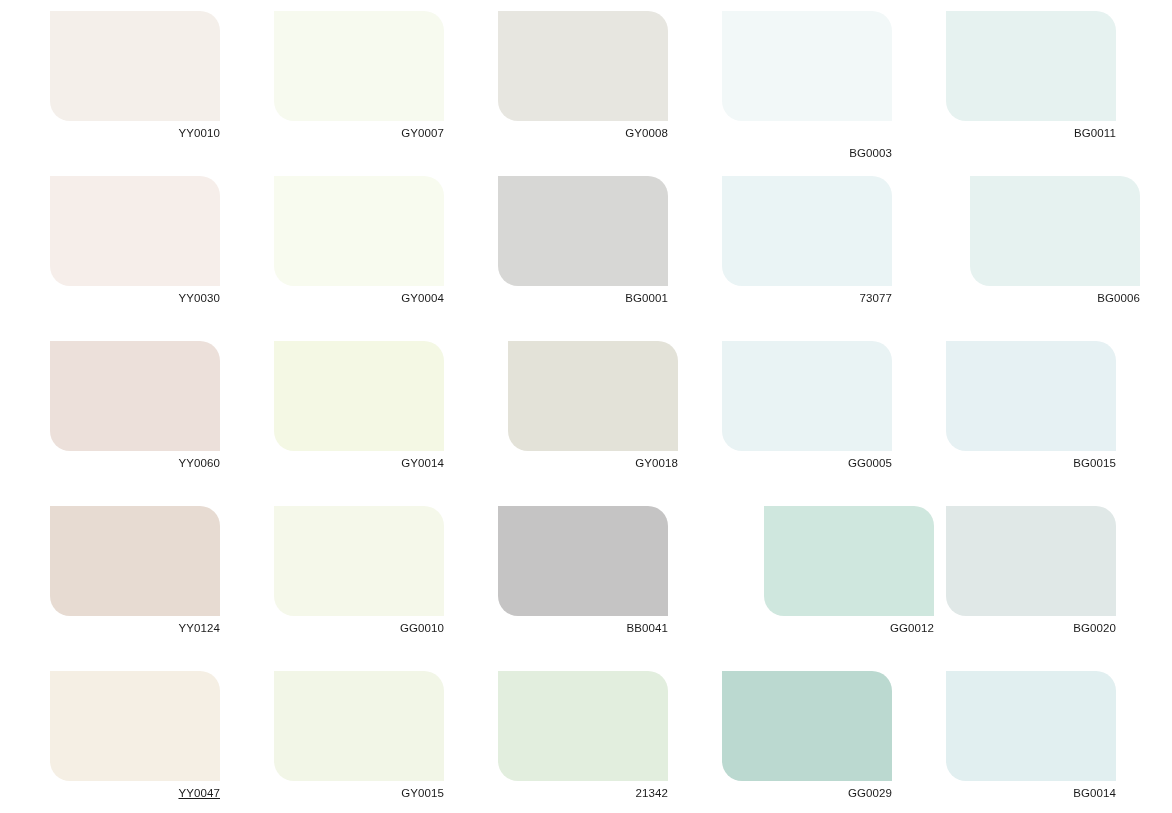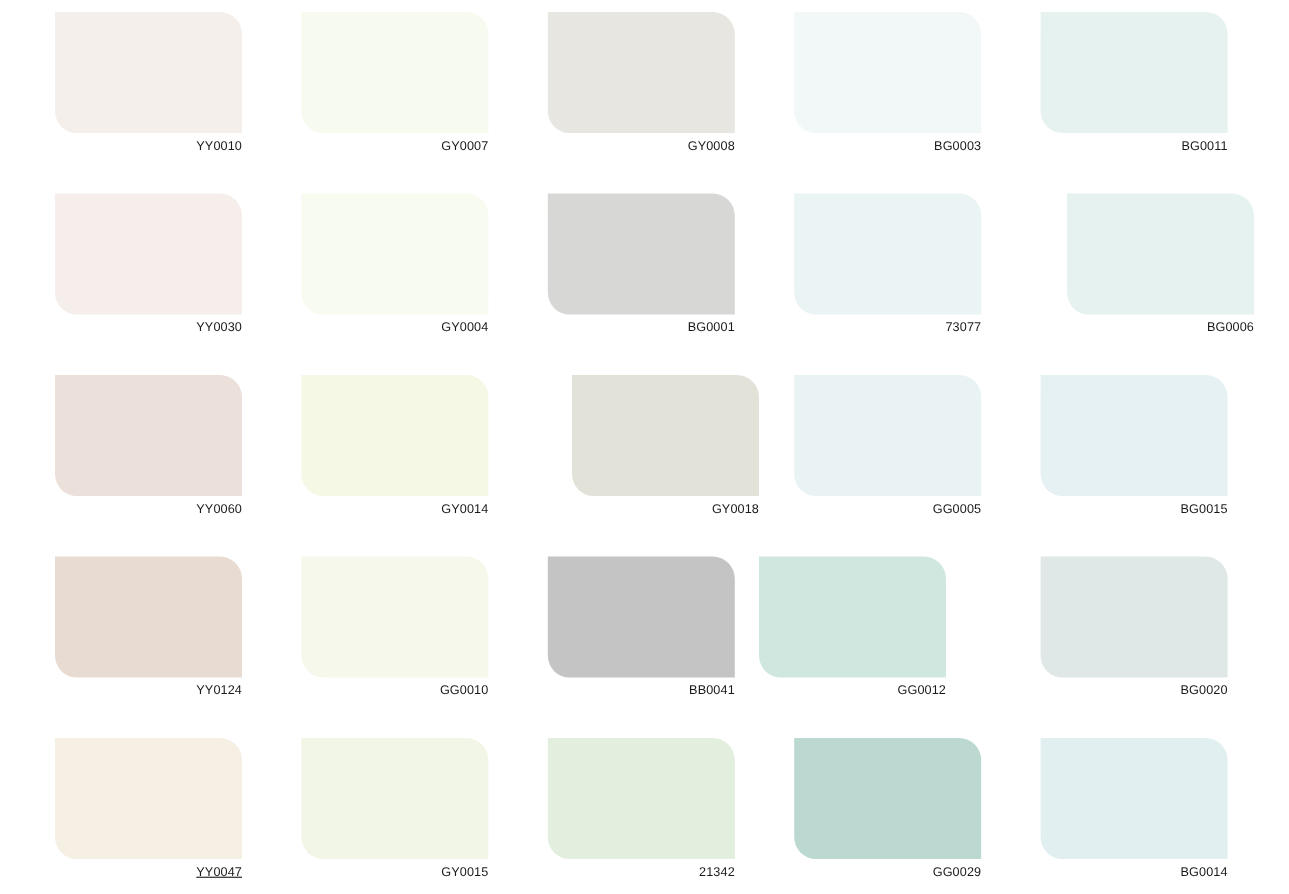--- a/index.html
+++ b/index.html
@@ -60,21 +60,21 @@
     <div class="swatch-cell" style="left: 274px; top: 11px;">
       <div class="swatch-chip" style="width: 170px; height: 110px; border-top-right-radius: 20px; border-bottom-left-radius: 20px; background-color: rgb(247, 250, 239);"></div>
       <span class="swatch-label" style="width: 170px; color: rgb(26, 26, 26);">GY0007</span>
     </div>
     <div class="swatch-cell" style="left: 498px; top: 11px;">
       <div class="swatch-chip" style="width: 170px; height: 110px; border-top-right-radius: 20px; border-bottom-left-radius: 20px; background-color: rgb(231, 230, 224);"></div>
       <span class="swatch-label" style="width: 170px; color: rgb(26, 26, 26);">GY0008</span>
     </div>
     <div class="swatch-cell" style="left: 722px; top: 11px;">
       <div class="swatch-chip" style="width: 170px; height: 110px; border-top-right-radius: 20px; border-bottom-left-radius: 20px; background-color: rgb(242, 248, 248);"></div>
-      <span class="swatch-label" style="width: 170px; color: rgb(26, 26, 26);">BG0003</span>
+      <span class="swatch-label" style="width: 170px; color: rgb(26, 26, 26); margin-top: 20px;">BG0003</span>
     </div>
     <div class="swatch-cell" style="left: 946px; top: 11px;">
       <div class="swatch-chip" style="width: 170px; height: 110px; border-top-right-radius: 20px; border-bottom-left-radius: 20px; background-color: rgb(230, 242, 240);"></div>
       <span class="swatch-label" style="width: 170px; color: rgb(26, 26, 26);">BG0011</span>
     </div>
     <div class="swatch-cell" style="left: 50px; top: 176px;">
       <div class="swatch-chip" style="width: 170px; height: 110px; border-top-right-radius: 20px; border-bottom-left-radius: 20px; background-color: rgb(246, 238, 234);"></div>
       <span class="swatch-label" style="width: 170px; color: rgb(26, 26, 26);">YY0030</span>
     </div>
     <div class="swatch-cell" style="left: 274px; top: 176px;">
@@ -94,21 +94,21 @@
       <span class="swatch-label" style="width: 170px; color: rgb(26, 26, 26);">BG0006</span>
     </div>
     <div class="swatch-cell" style="left: 50px; top: 341px;">
       <div class="swatch-chip" style="width: 170px; height: 110px; border-top-right-radius: 20px; border-bottom-left-radius: 20px; background-color: rgb(236, 224, 218);"></div>
       <span class="swatch-label" style="width: 170px; color: rgb(26, 26, 26);">YY0060</span>
     </div>
     <div class="swatch-cell" style="left: 274px; top: 341px;">
       <div class="swatch-chip" style="width: 170px; height: 110px; border-top-right-radius: 20px; border-bottom-left-radius: 20px; background-color: rgb(244, 248, 228);"></div>
       <span class="swatch-label" style="width: 170px; color: rgb(26, 26, 26);">GY0014</span>
     </div>
-    <div class="swatch-cell" style="left: 520px; top: 341px;">
+    <div class="swatch-cell" style="left: 508px; top: 341px;">
       <div class="swatch-chip" style="width: 170px; height: 110px; border-top-right-radius: 20px; border-bottom-left-radius: 20px; background-color: rgb(227, 226, 216);"></div>
       <span class="swatch-label" style="width: 170px; color: rgb(26, 26, 26);">GY0018</span>
     </div>
     <div class="swatch-cell" style="left: 722px; top: 341px;">
       <div class="swatch-chip" style="width: 170px; height: 110px; border-top-right-radius: 20px; border-bottom-left-radius: 20px; background-color: rgb(233, 243, 244);"></div>
       <span class="swatch-label" style="width: 170px; color: rgb(26, 26, 26);">GG0005</span>
     </div>
     <div class="swatch-cell" style="left: 946px; top: 341px;">
       <div class="swatch-chip" style="width: 170px; height: 110px; border-top-right-radius: 20px; border-bottom-left-radius: 20px; background-color: rgb(230, 241, 243);"></div>
       <span class="swatch-label" style="width: 170px; color: rgb(26, 26, 26);">BG0015</span>
@@ -118,21 +118,21 @@
       <span class="swatch-label" style="width: 170px; color: rgb(26, 26, 26);">YY0124</span>
     </div>
     <div class="swatch-cell" style="left: 274px; top: 506px;">
       <div class="swatch-chip" style="width: 170px; height: 110px; border-top-right-radius: 20px; border-bottom-left-radius: 20px; background-color: rgb(245, 248, 234);"></div>
       <span class="swatch-label" style="width: 170px; color: rgb(26, 26, 26);">GG0010</span>
     </div>
     <div class="swatch-cell" style="left: 498px; top: 506px;">
       <div class="swatch-chip" style="width: 170px; height: 110px; border-top-right-radius: 20px; border-bottom-left-radius: 20px; background-color: rgb(197, 196, 196);"></div>
       <span class="swatch-label" style="width: 170px; color: rgb(26, 26, 26);">BB0041</span>
     </div>
-    <div class="swatch-cell" style="left: 690px; top: 506px;">
+    <div class="swatch-cell" style="left: 764px; top: 506px;">
       <div class="swatch-chip" style="width: 170px; height: 110px; border-top-right-radius: 20px; border-bottom-left-radius: 20px; background-color: rgb(207, 231, 222);"></div>
       <span class="swatch-label" style="width: 170px; color: rgb(26, 26, 26);">GG0012</span>
     </div>
     <div class="swatch-cell" style="left: 946px; top: 506px;">
       <div class="swatch-chip" style="width: 170px; height: 110px; border-top-right-radius: 20px; border-bottom-left-radius: 20px; background-color: rgb(224, 232, 231);"></div>
       <span class="swatch-label" style="width: 170px; color: rgb(26, 26, 26);">BG0020</span>
     </div>
     <div class="swatch-cell" style="left: 50px; top: 671px;">
       <div class="swatch-chip" style="width: 170px; height: 110px; border-top-right-radius: 20px; border-bottom-left-radius: 20px; background-color: rgb(245, 239, 228);"></div>
       <span class="swatch-label" style="width: 170px; color: rgb(26, 26, 26); text-decoration: underline;">YY0047</span>

